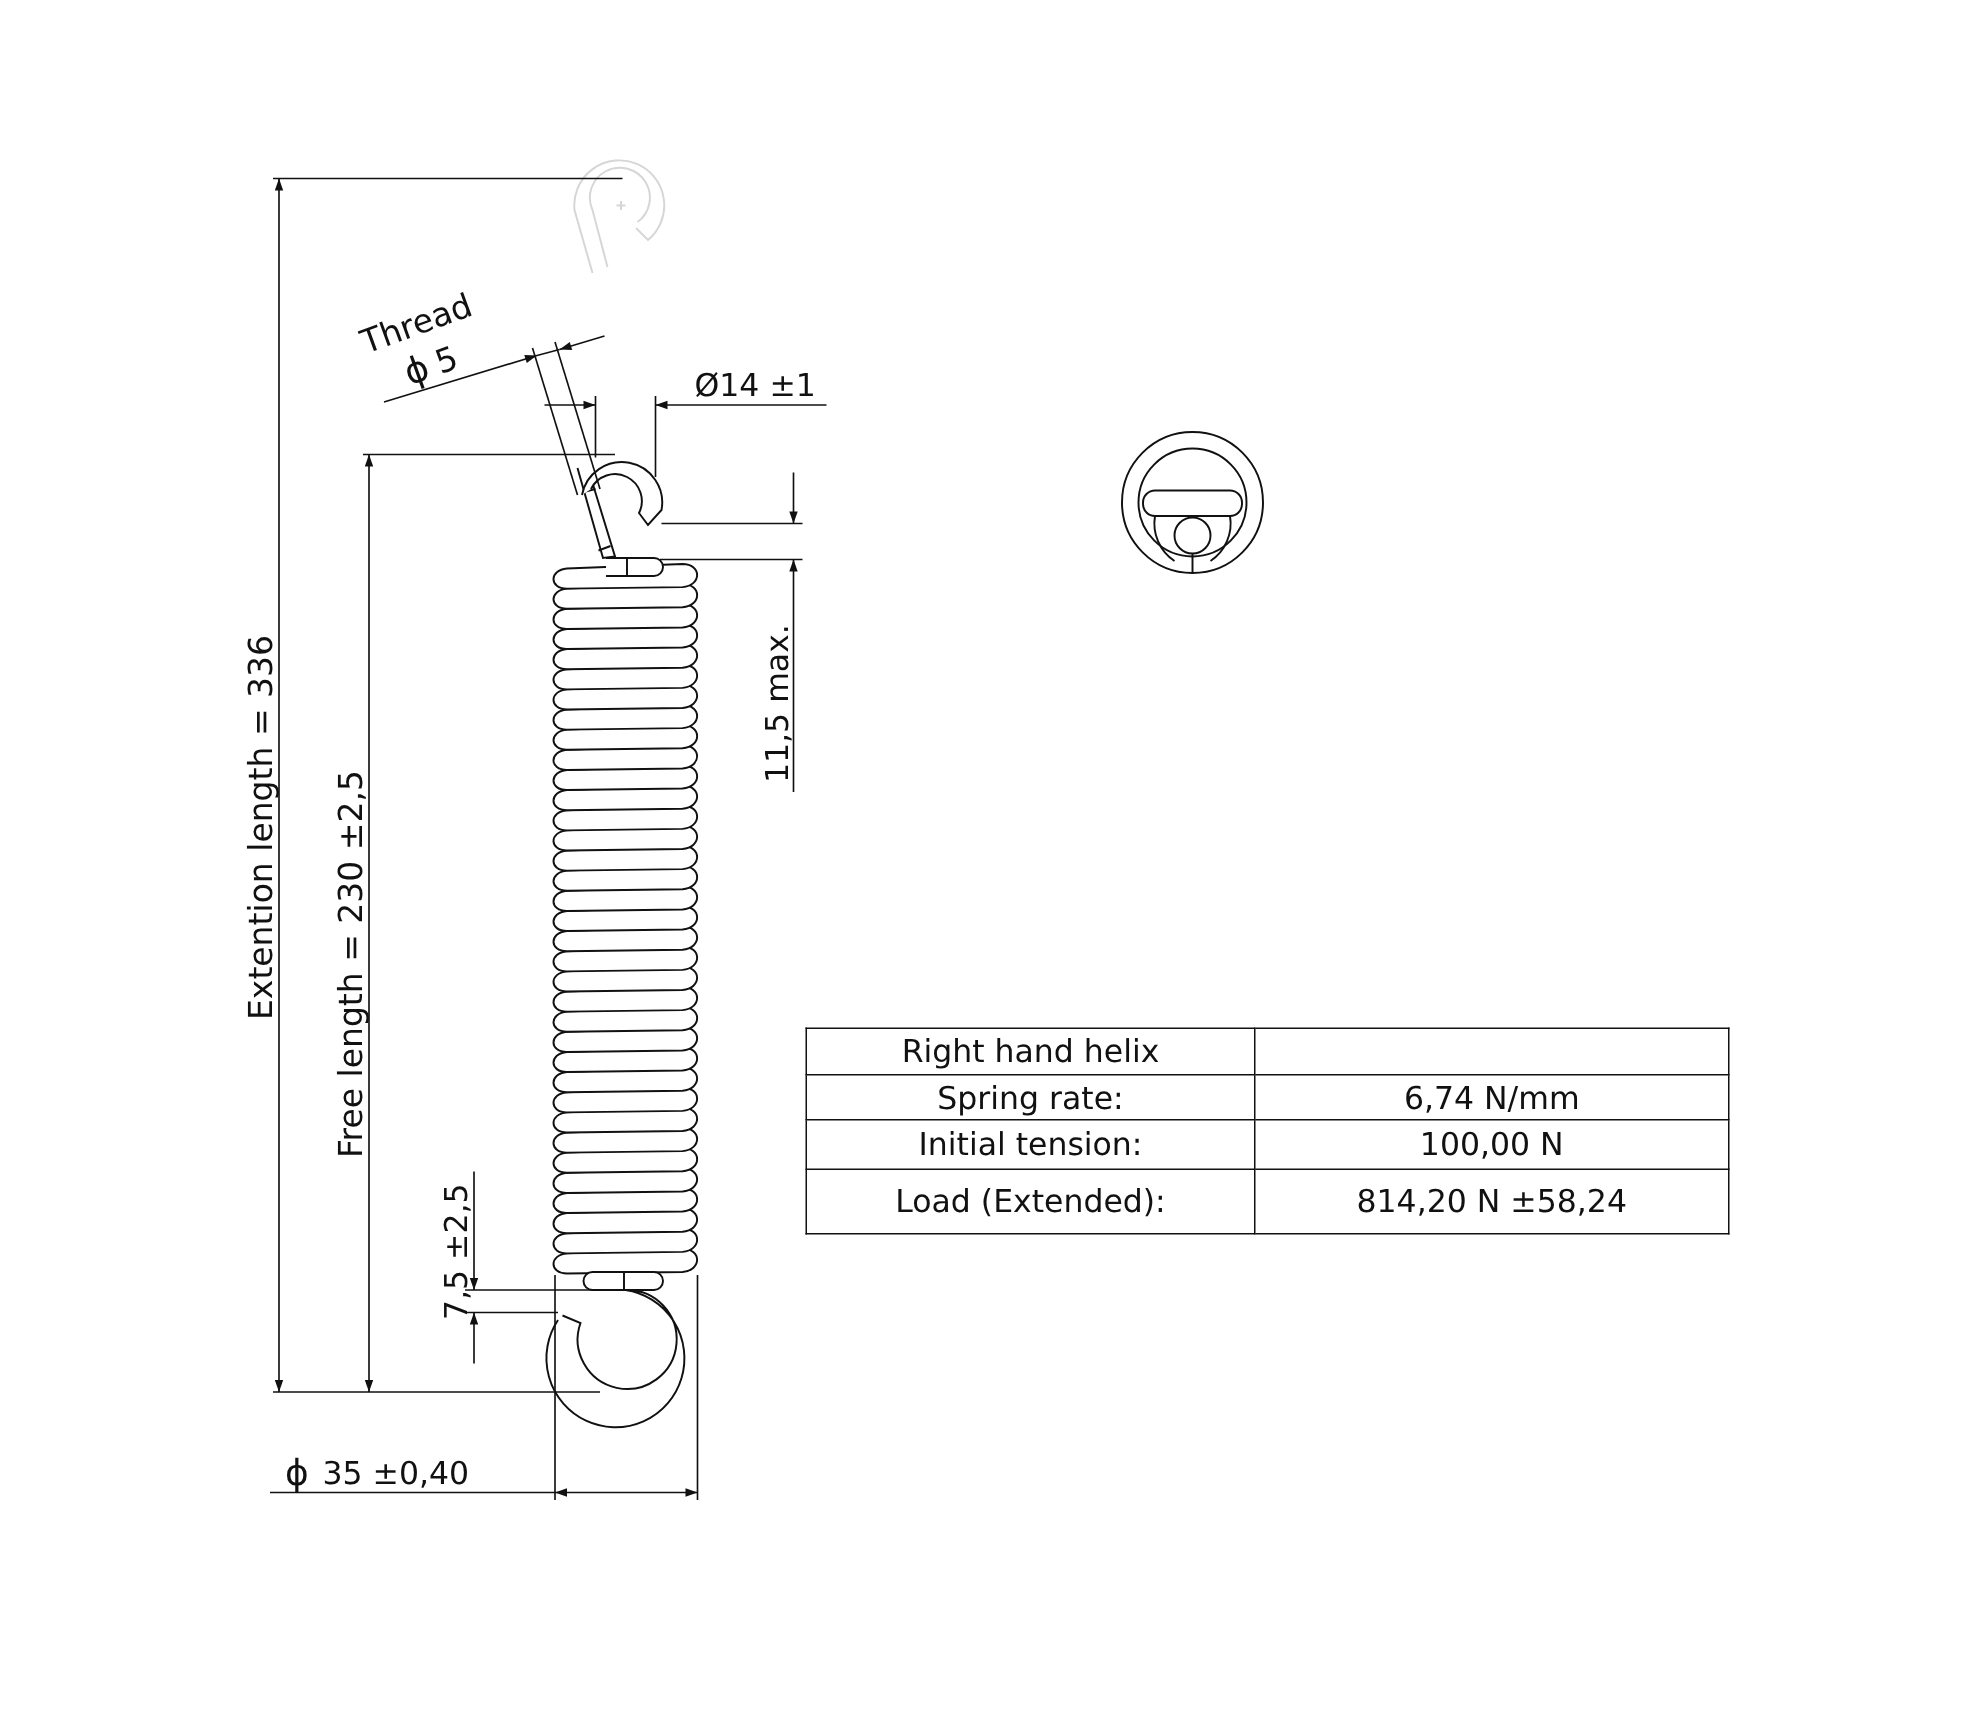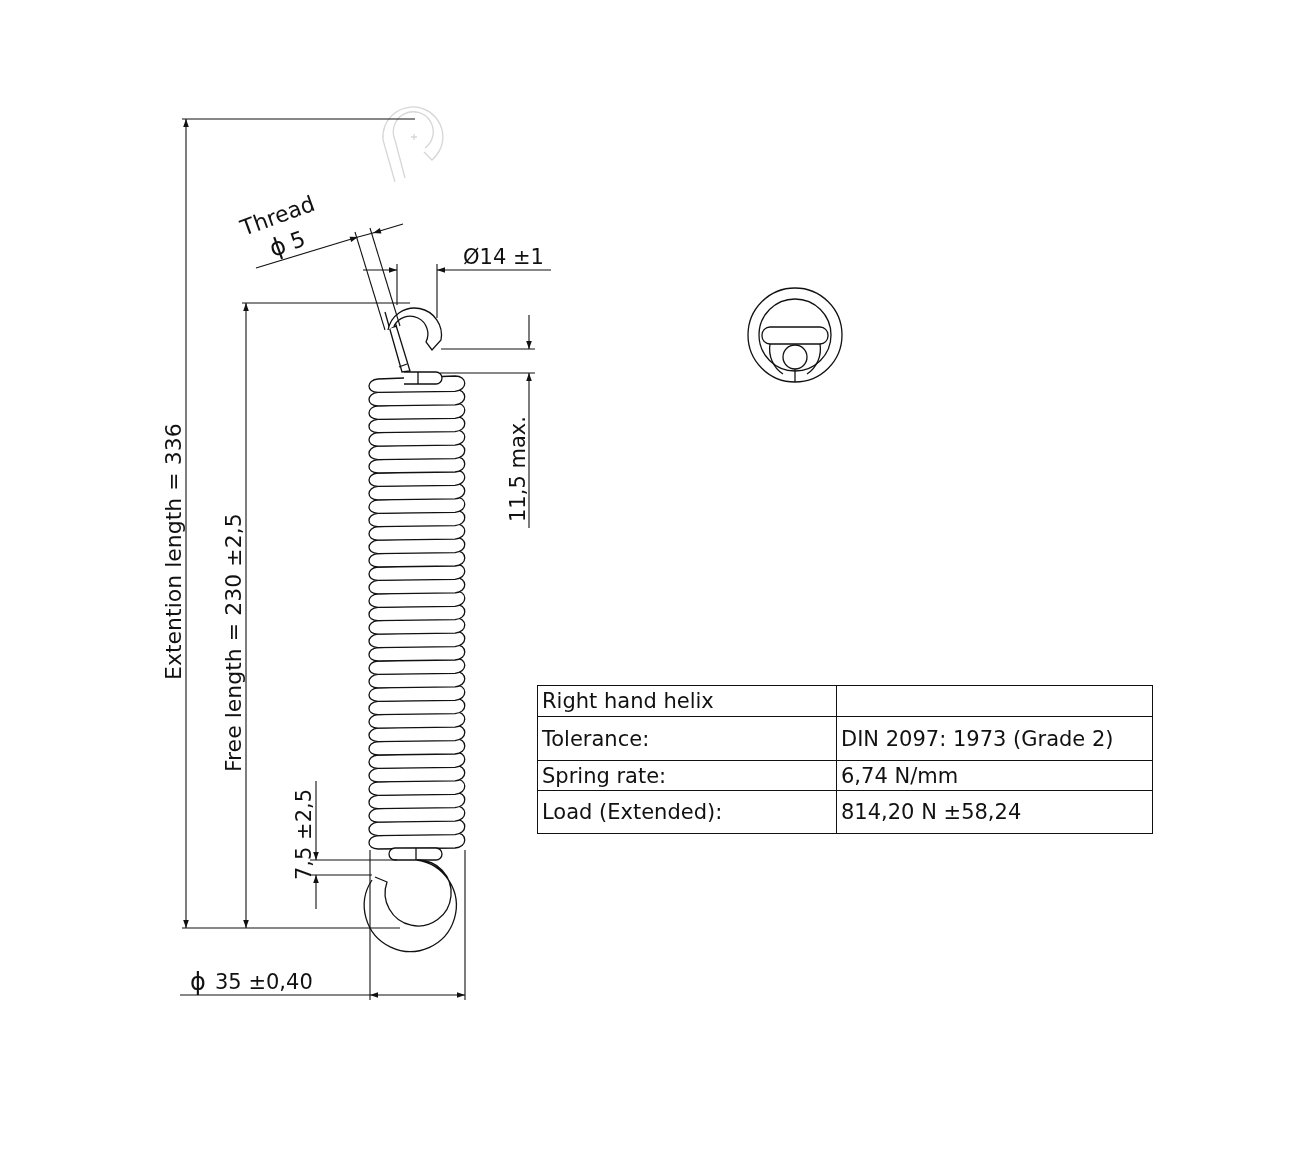--- a/index.html
+++ b/index.html
@@ -1,20 +1,20 @@
 <!DOCTYPE html>
 <html><head>
 <meta charset="utf-8">
 <style>
   html,body{margin:0;padding:0;background:#ffffff;}
   body{width:1310px;height:1155px;position:relative;overflow:hidden;font-family:"DejaVu Sans","Liberation Sans",sans-serif;color:#111;}
   #drawing{position:absolute;left:0;top:0;}
   .lbl{font-family:"DejaVu Sans","Liberation Sans",sans-serif;fill:#111;}
   #spec-table{position:absolute;left:537px;top:685px;border-collapse:collapse;font-family:"DejaVu Sans","Liberation Sans",sans-serif;font-size:21px;color:#111;}
-  #spec-table td{border:1px solid #111;padding:0 4px;white-space:nowrap;}
+  #spec-table td{border:1px solid #111;text-align:center;padding:0 4px;white-space:nowrap;}
   #spec-table td.k{width:290px;}
   #spec-table td.v{width:307px;}
 </style>
 </head>
 <body>
 
 <svg id="drawing" width="1310" height="1155" viewBox="0 0 1310 1155" xmlns="http://www.w3.org/2000/svg">
   <defs>
     <marker id="arr" viewBox="0 0 10 10" refX="10" refY="5" markerWidth="10" markerHeight="8" orient="auto-start-reverse" markerUnits="userSpaceOnUse">
       <path d="M0,1.5 L10,5 L0,8.5 z" fill="#111"></path>
@@ -139,26 +139,26 @@
   <text class="lbl" font-size="24" x="190" y="990">ϕ</text>
   <text class="lbl" font-size="21" x="215" y="989">35 ±0,40</text>
 </svg>
 
 <table id="spec-table">
   <tbody>
     <tr style="height:31px">
         <td class="k">Right hand helix</td>
         <td class="v"></td>
       </tr>
-    <tr style="height:44px">
-        <td class="k">Tolerance:</td>
-        <td class="v">DIN 2097: 1973 (Grade 2)</td>
-      </tr>
     <tr style="height:30px">
         <td class="k">Spring rate:</td>
         <td class="v">6,74 N/mm</td>
+      </tr>
+    <tr style="height:33px">
+        <td class="k">Initial tension:</td>
+        <td class="v">100,00 N</td>
       </tr>
     <tr style="height:43px">
         <td class="k">Load (Extended):</td>
         <td class="v">814,20 N ±58,24</td>
       </tr>
   </tbody>
 </table>
 
 </body></html>

